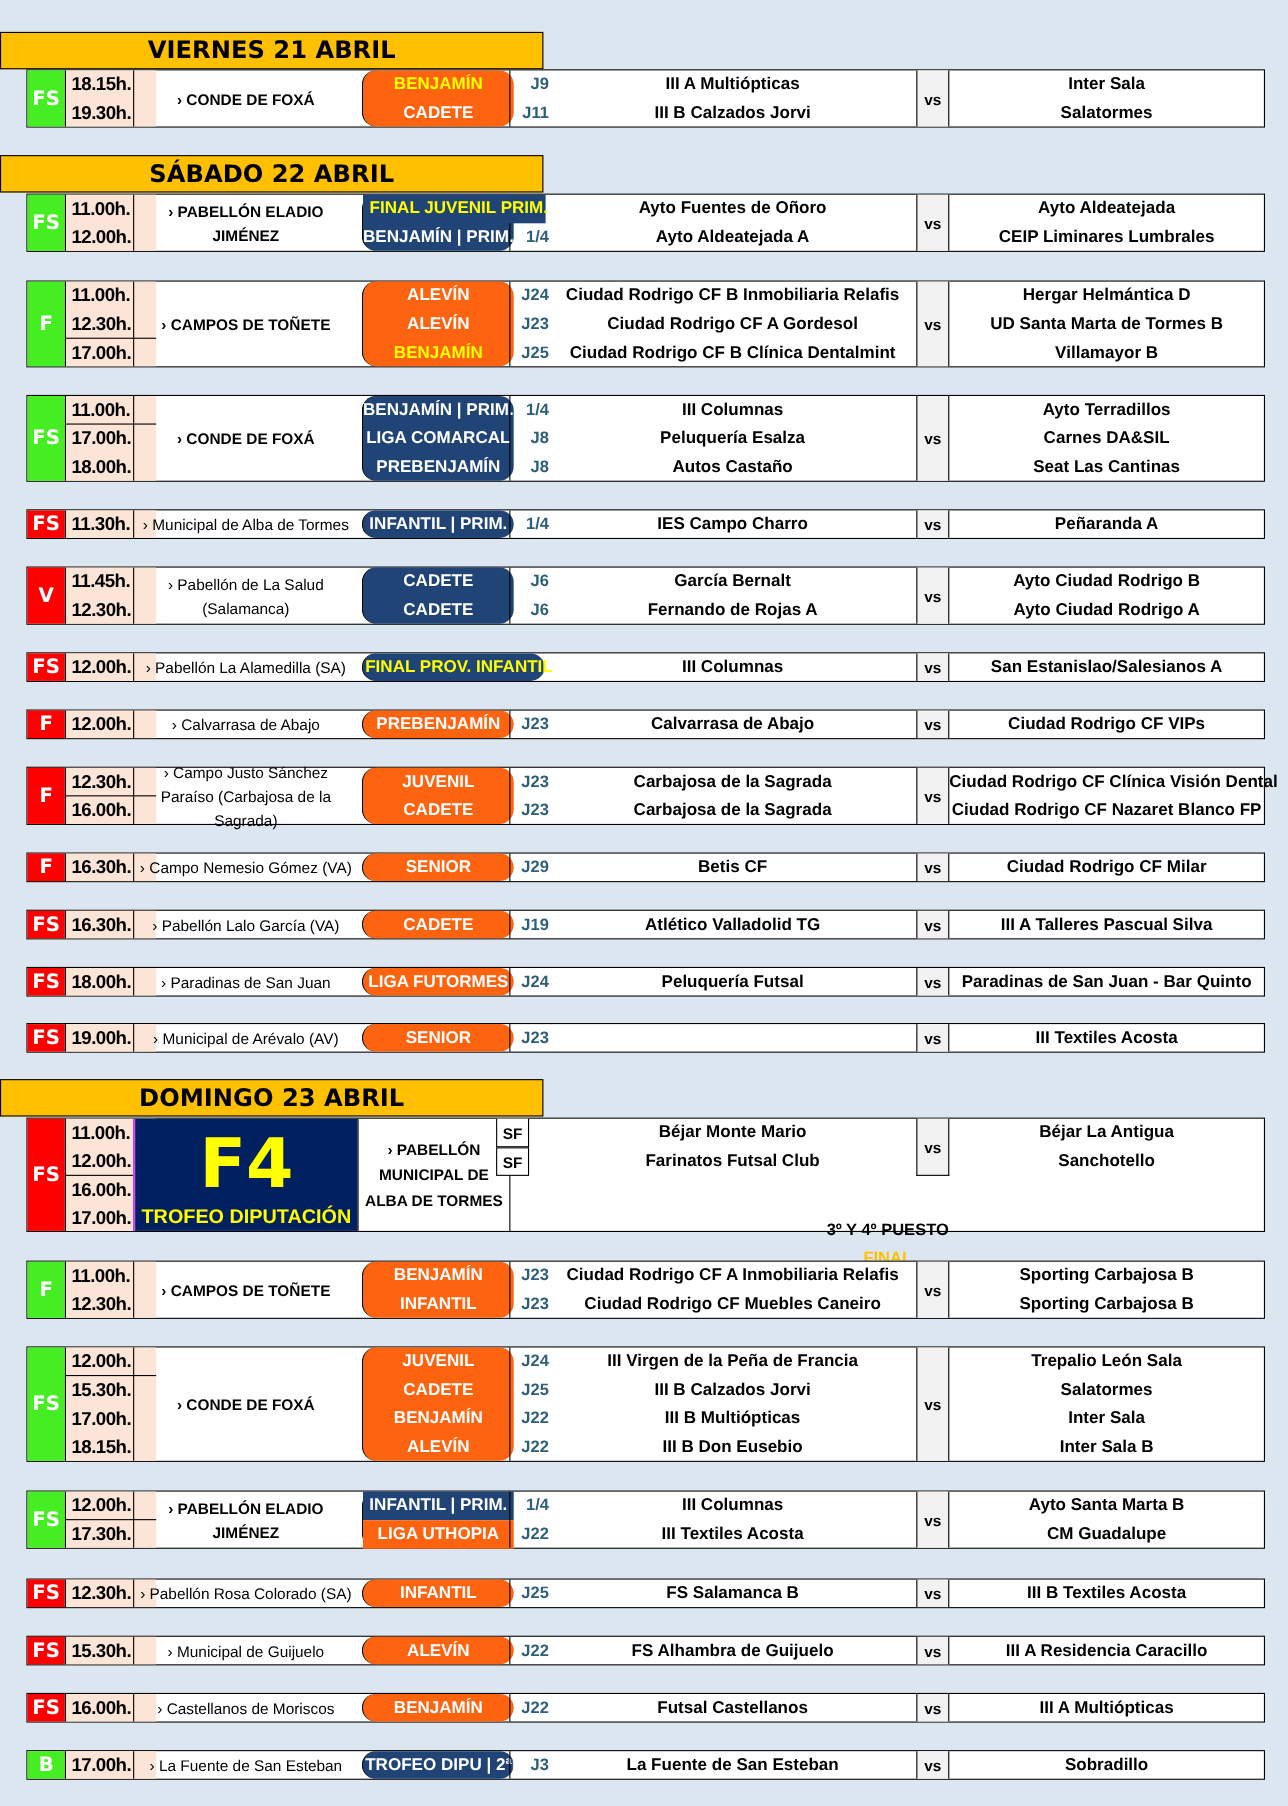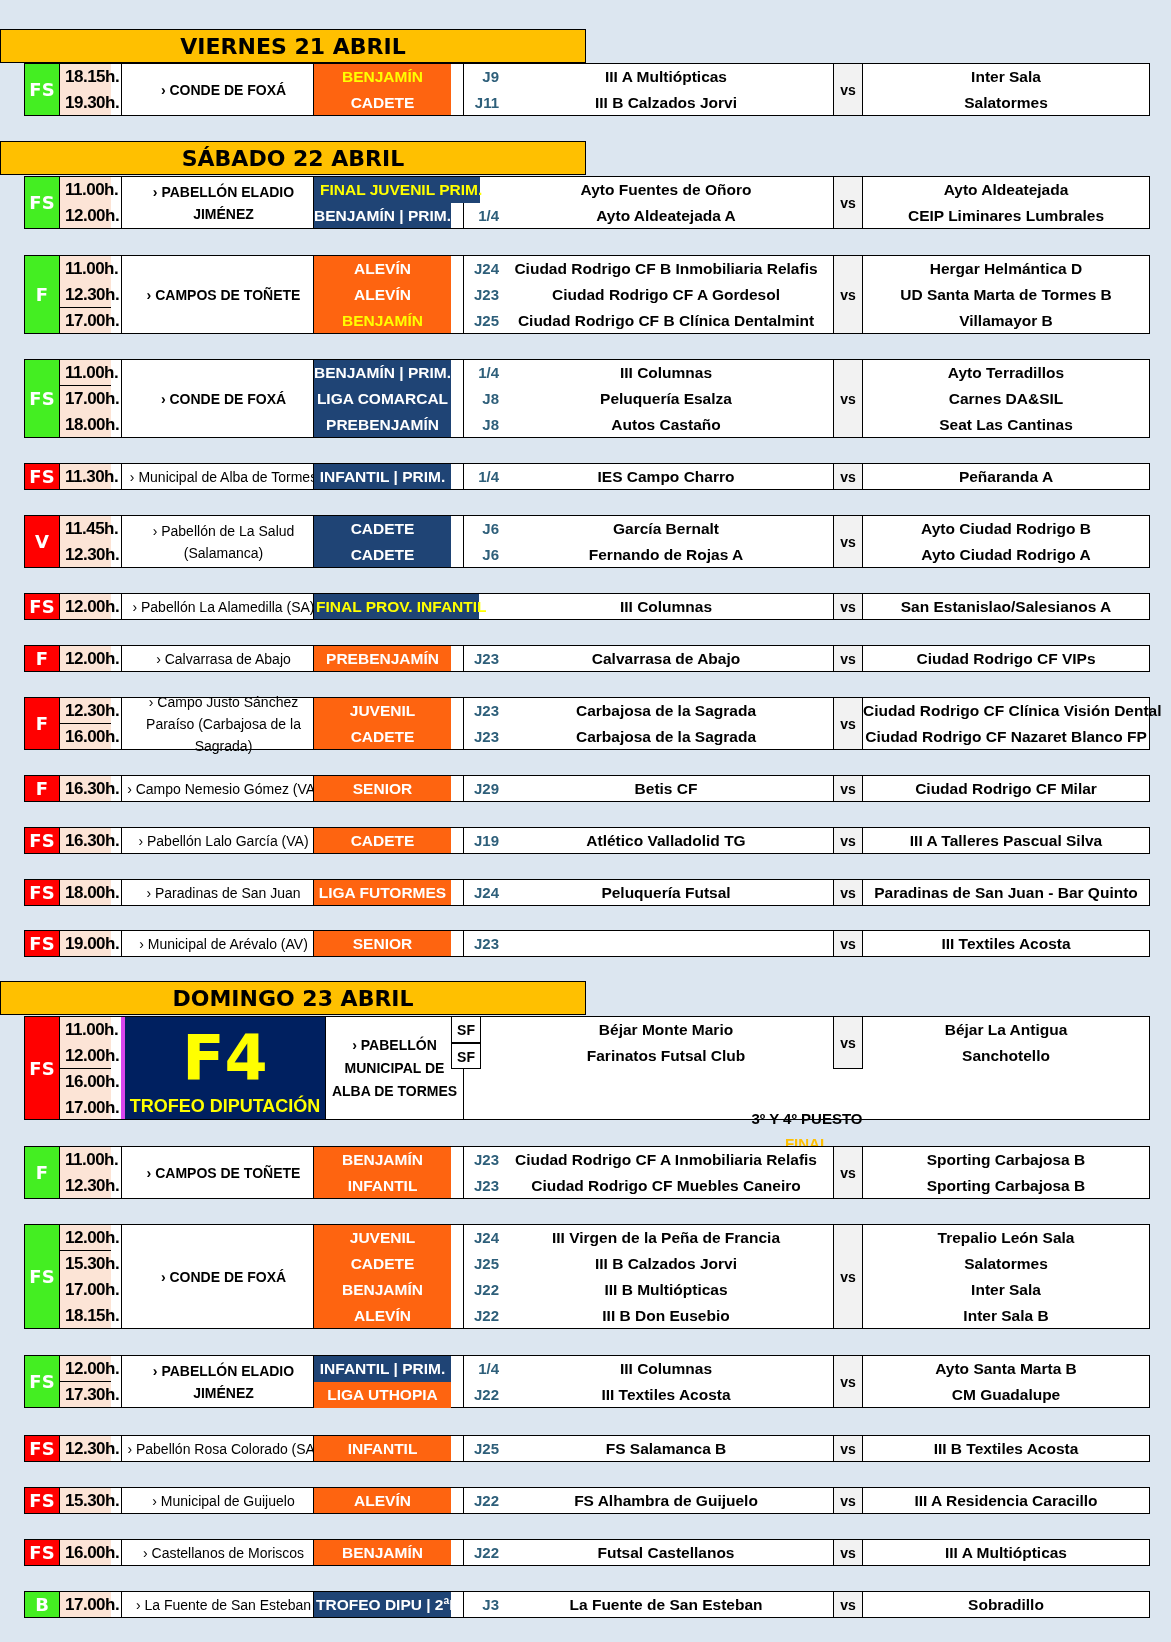--- a/index.html
+++ b/index.html
@@ -1,45 +1,45 @@
 <!DOCTYPE html>
 <html><head>
 <meta charset="utf-8">
 <style>
   html,body{margin:0;padding:0;}
   body{width:1171px;height:1642px;background:#dce6f0;position:relative;overflow:hidden;
        font-family:"Liberation Sans",sans-serif;}
-  .dayhdr{position:absolute;left:0;width:586px;height:34px;background:#ffc000;
+  .dayhdr{position:absolute;left:0;width:494px;height:34px;background:#ffc000;
           border:1px solid #000;box-sizing:border-box;text-align:center;
           font-family:"DejaVu Sans",sans-serif;font-weight:bold;font-size:22px;line-height:33px;color:#000;}
   .blk{position:absolute;left:24px;width:1126px;border:1.5px solid #000;box-sizing:border-box;background:#fff;}
   .c{position:absolute;top:0;bottom:0;box-sizing:border-box;}
   .sport{left:0;width:34px;color:#fff;font-weight:bold;font-size:18px;display:flex;align-items:center;justify-content:center;
          font-family:"DejaVu Sans",sans-serif;}
   .green{background:#44ee22;}
   .red{background:#ff0000;}
-  .times{left:34px;width:52px;background:#fce4d6;border-left:1px solid #000;}
+  .times{left:34px;width:83px;background:#fce4d6;border-left:1px solid #000;}
   .times div{box-sizing:border-box;height:26px;line-height:26px;padding-left:5px;font-size:17px;font-weight:bold;color:#000;
              font-family:"Liberation Sans Narrow","Liberation Sans",sans-serif;letter-spacing:-0.5px;}
   .venue{left:96px;width:204px;border-left:1px solid #000;display:flex;align-items:center;justify-content:center;text-align:center;
          font-size:14px;color:#000;line-height:22px;padding:12px 4px;}
   .venue.caps{font-weight:bold;font-size:14px;}
-  .cat{left:288px;width:138px;border-left:1px solid #000;}
+  .cat{left:304px;width:138px;border-left:1px solid #000;border-radius:13px;}
   .cat div{height:26px;line-height:26px;text-align:center;font-weight:bold;font-size:15.5px;color:#fff;white-space:nowrap;overflow:visible;}
   .o{background:#fe6410;}
   .b{background:#1f4475;}
   .ylw{color:#ffff00 !important;}
   .jor{left:438px;width:36px;border-left:1px solid #000;text-align:right;}
   .jor div{height:26px;line-height:26px;padding-left:6px;font-size:15px;font-weight:bold;color:#2e5f7a;}
   .home{left:474px;width:334px;}
   .home div,.away div{height:26px;line-height:26px;text-align:center;font-size:15.5px;font-weight:bold;color:#000;white-space:nowrap;}
   .vs{left:808px;width:30px;background:#f2f2f2;border-left:1px solid #000;border-right:1px solid #000;
       display:flex;align-items:center;justify-content:center;font-size:14px;font-weight:bold;color:#000;}
   .away{left:838px;right:0;}
-  .f4{left:96px;width:204px;background:#002060;border-left:4px solid #d946ef;text-align:center;}
+  .f4{left:96px;width:204px;background:#002060;border-left:2px solid #d946ef;text-align:center;}
   .f4 .big{font-family:"DejaVu Sans",sans-serif;font-weight:bold;font-size:62px;color:#ffff00;line-height:74px;margin-top:4px;}
   .f4 .sub{font-weight:bold;font-size:18px;color:#ffff00;line-height:22px;}
   .sfbox{position:absolute;left:426px;width:30px;height:26px;border:1px solid #000;border-top:none;box-sizing:border-box;
          text-align:center;line-height:26px;font-weight:bold;font-size:14px;color:#000;background:#fff;}
   .extra{position:absolute;left:474px;width:680px;text-align:center;font-weight:bold;font-size:15px;margin-top:37px;}
   .timesplit{border-bottom:1px solid #000;}
 </style>
 </head>
 <body>
 

